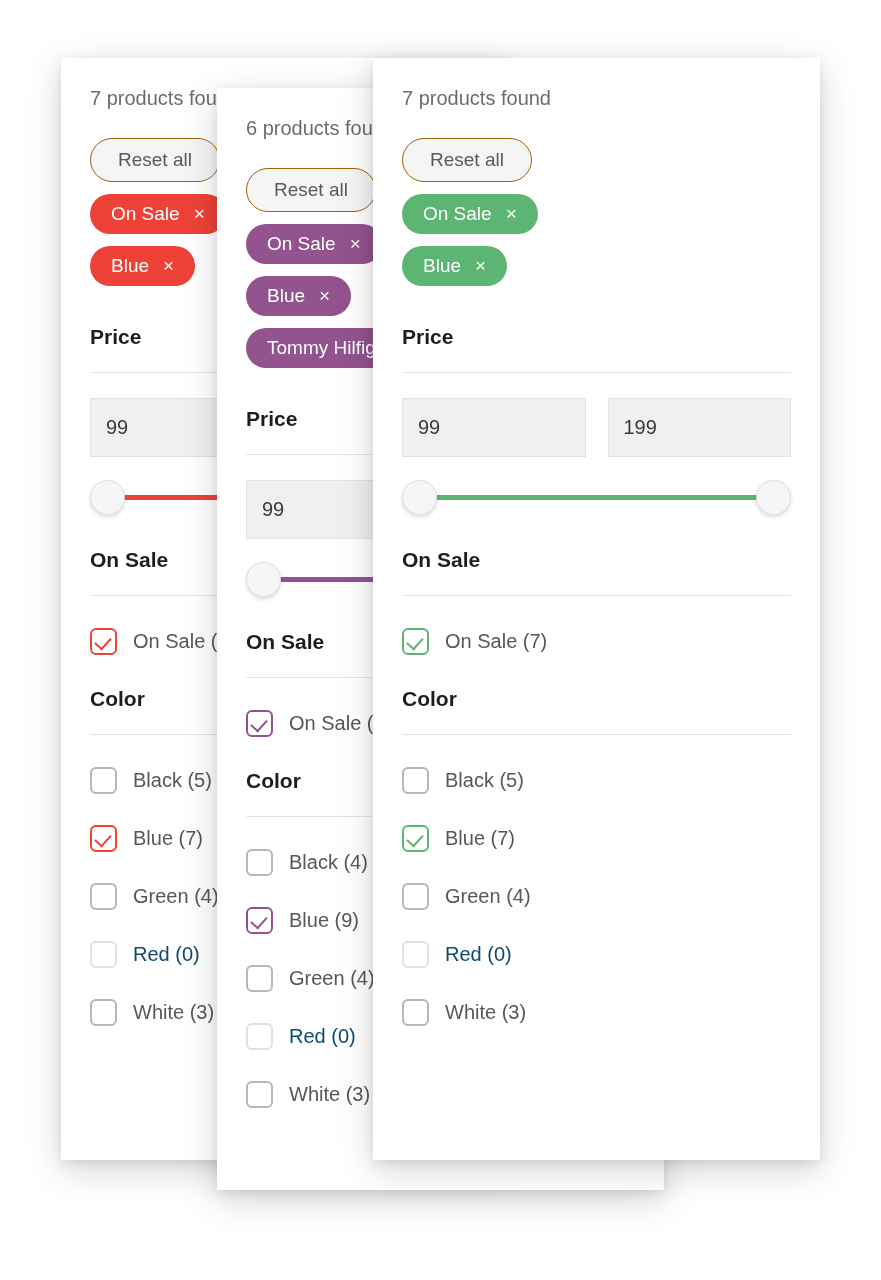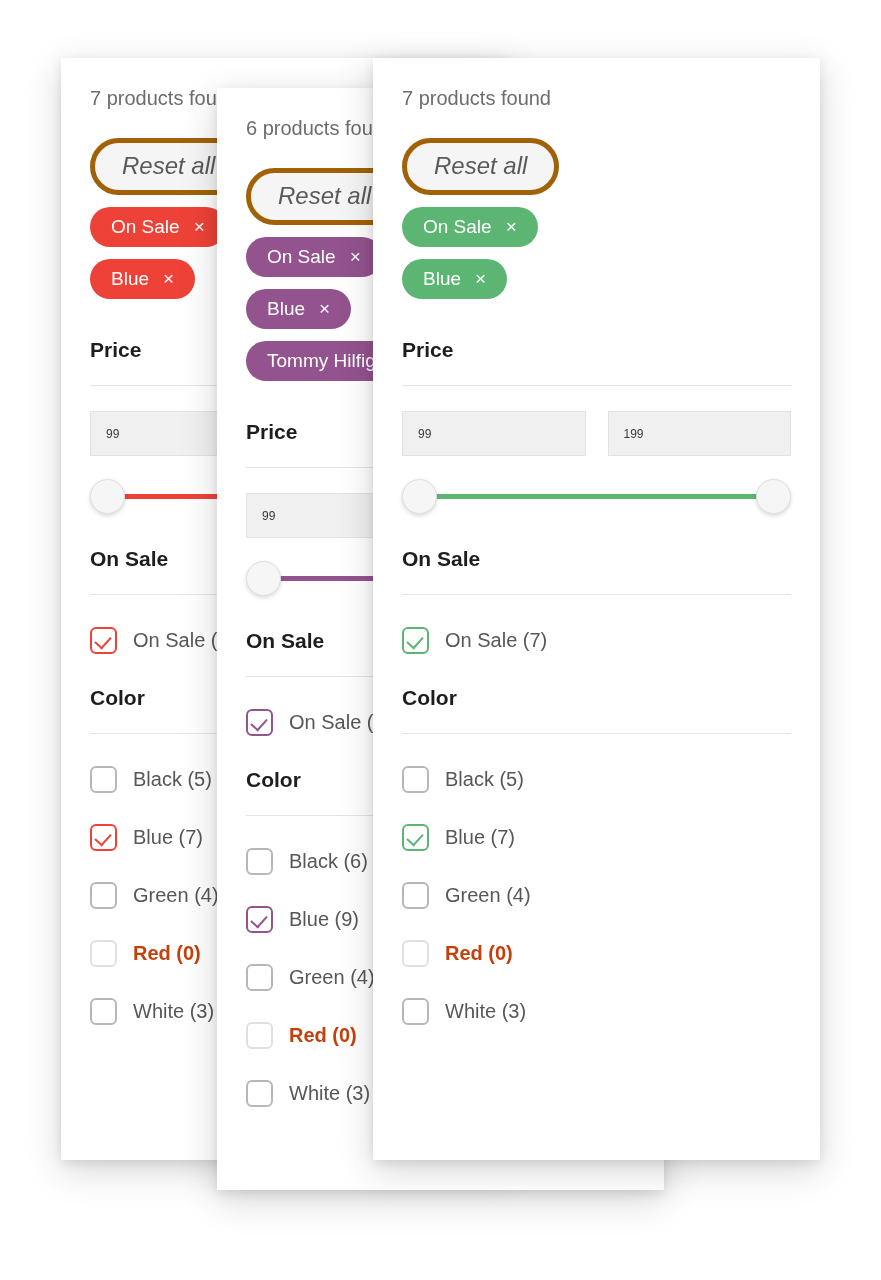--- a/index.html
+++ b/index.html
@@ -51,30 +51,29 @@
     font-size: 20px;
     color: #6c6c6c;
     line-height: 1;
     white-space: nowrap;
     margin: 0 0 30px 0;
   }
 
   
   .reset-btn {
     display: inline-block;
-    font-size: 24px;
+    font-size: 19px;
     color: #5a5a5a;
     background: #f5f5f5;
-    border: 5px solid #a16207;
+    border: 1px solid #a16207;
     border-radius: 30px;
     padding: 11px 27px 12px 27px;
     line-height: 1;
     cursor: pointer;
     white-space: nowrap;
-    font-style: italic;
   }
 
   
   .chip-list { margin-top: 12px; }
   .chip {
     display: inline-flex;
     align-items: center;
     gap: 14px;
     font-size: 19px;
     color: #ffffff;
@@ -108,28 +107,28 @@
   }
 
   
   .price-row {
     display: flex;
     gap: 22px;
     margin-top: 25px;
   }
   .price-field {
     flex: 1 1 0;
-    height: 45px;
+    height: 59px;
     background: #f0f0f0;
     border: 1px solid #e2e2e2;
     box-sizing: border-box;
     display: flex;
     align-items: center;
     padding-left: 15px;
-    font-size: 12px;
+    font-size: 20px;
     color: #3a3a3a;
     cursor: text;
   }
 
   
   .slider {
     position: relative;
     height: 48px;
     margin-top: 16px;
   }
@@ -188,21 +187,21 @@
     border: solid currentColor;
     border-width: 0 2.6px 2.6px 0;
     transform: rotate(42deg);
   }
   .check-label {
     font-size: 20px;
     color: #575757;
     line-height: 1;
   }
   .check-row.disabled .box { border-color: #e0e0e0; }
-  .check-row.disabled .check-label { color: #c2410c; font-weight: bold; }
+  .check-row.disabled .check-label { color: #0c4a6e; }
 
   .single-check { margin-top: 26px; }
 </style>
 </head>
 <body>
 
 <div class="stage">
 
   <div class="panel" id="panel-red">
     <div class="panel-inner">
@@ -324,21 +323,21 @@
           <span class="check-label">On Sale (6)</span>
         </div>
       </div>
 
       <div class="section-title">Color</div>
       <div class="rule"></div>
 
       <div class="check-list">
         <div class="check-row">
           <span class="box"></span>
-          <span class="check-label">Black (6)</span>
+          <span class="check-label">Black (4)</span>
         </div>
         <div class="check-row">
           <span class="box checked" style="border-color: rgb(147, 83, 142); color: rgb(147, 83, 142);"></span>
           <span class="check-label">Blue (9)</span>
         </div>
         <div class="check-row">
           <span class="box"></span>
           <span class="check-label">Green (4)</span>
         </div>
         <div class="check-row disabled">

